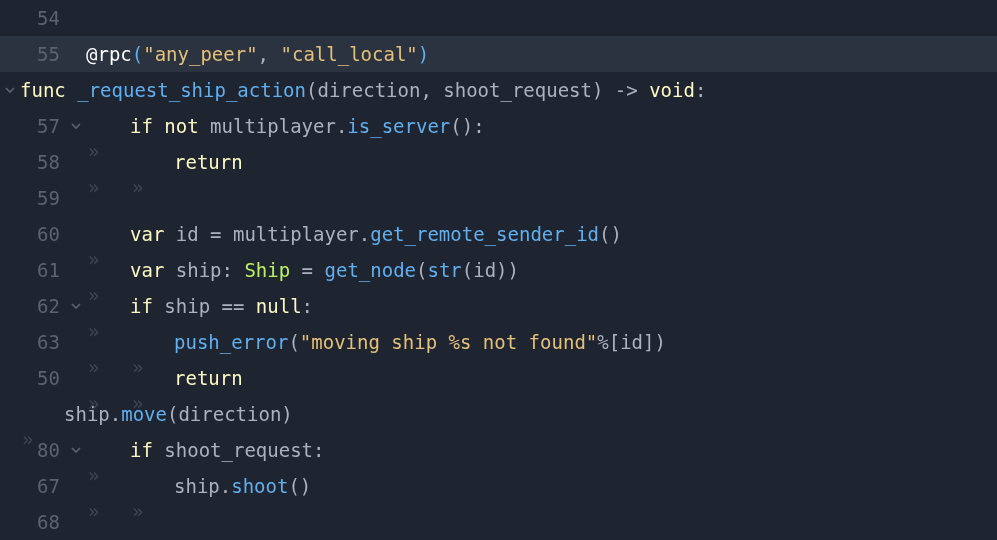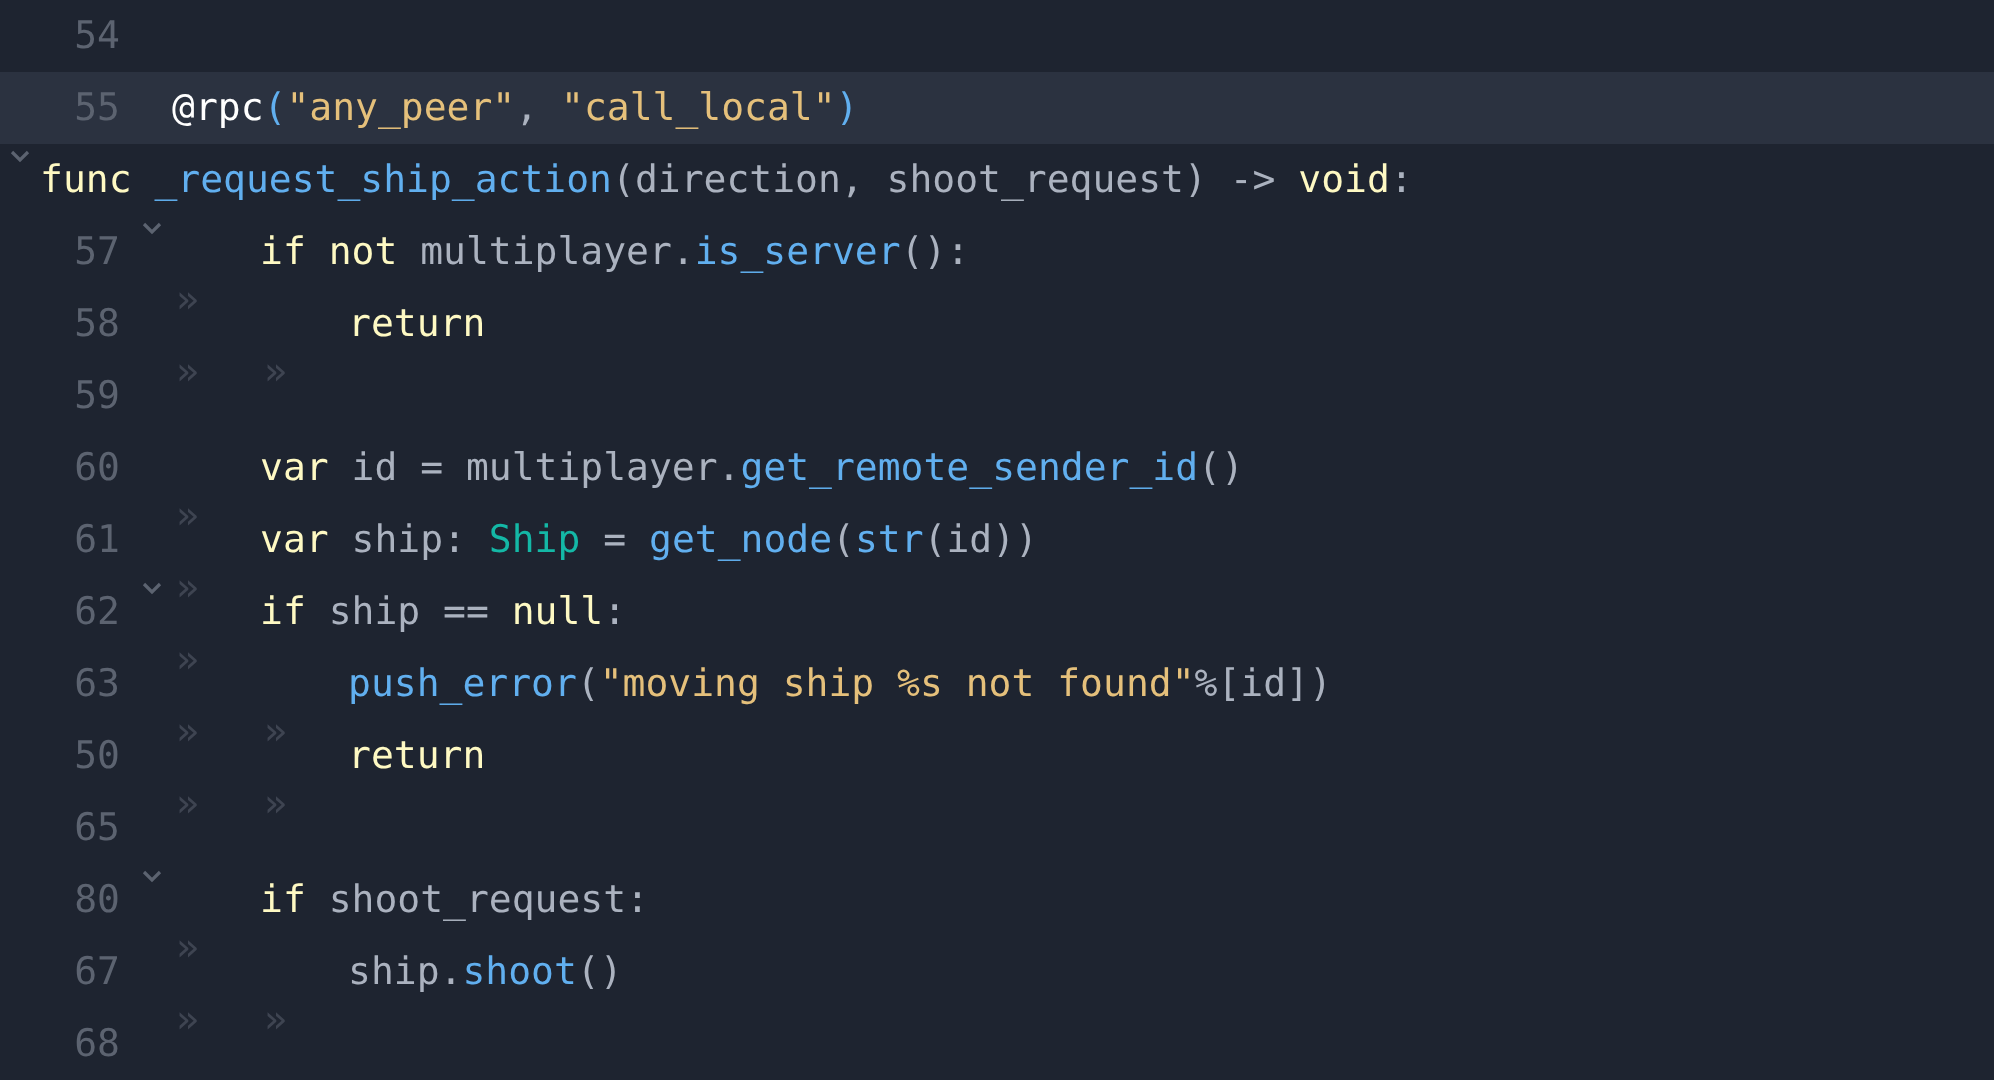--- a/index.html
+++ b/index.html
@@ -12,21 +12,21 @@
     width: 997px;
     height: 540px;
     overflow: hidden;
   }
   .editor {
     display: flex;
     flex-direction: column;
   }
   .line {
     display: flex;
-    align-items: flex-start;
+    align-items: center;
     height: 36px;
     white-space: pre;
   }
   .line.highlighted {
     background: #2b3240;
   }
   .gutter {
     width: 66px;
     text-align: right;
     padding-right: 6px;
@@ -56,21 +56,21 @@
     left: 2px;
   }
   .code {
     display: inline;
   }
   
   .tk-anno   { color: #ffffff; }      
   .tk-key    { color: #fef9c3; }      
   .tk-func   { color: #61afef; }
   .tk-str    { color: #e5c07b; }      
-  .tk-type   { color: #14b8a6; }
+  .tk-type   { color: #bef264; }
   .tk-punct  { color: #abb2bf; }
   .tk-punct2 { color: #61afef; }      
 </style>
 </head>
 <body>
 
 <div class="editor" id="editor">
     <div class="line"><span class="gutter">54</span><span class="fold"></span><span class="code"></span></div>
     <div class="line highlighted"><span class="gutter">55</span><span class="fold"></span><span class="code"><span class="tk-anno">@rpc</span><span class="tk-punct2">(</span><span class="tk-str">"any_peer"</span><span class="tk-punct">, </span><span class="tk-str">"call_local"</span><span class="tk-punct2">)</span></span></div>
     <div class="line"><span class="fold"><svg width="12" height="12" viewBox="0 0 12 12">
@@ -81,19 +81,19 @@
         </svg></span><span class="code"><span class="tab"></span><span class="tk-key">if not</span><span class="tk-punct"> multiplayer.</span><span class="tk-func">is_server</span><span class="tk-punct">():</span></span></div>
     <div class="line"><span class="gutter">58</span><span class="fold"></span><span class="code"><span class="tab"></span><span class="tab"></span><span class="tk-key">return</span></span></div>
     <div class="line"><span class="gutter">59</span><span class="fold"></span><span class="code"></span></div>
     <div class="line"><span class="gutter">60</span><span class="fold"></span><span class="code"><span class="tab"></span><span class="tk-key">var</span><span class="tk-punct"> id = multiplayer.</span><span class="tk-func">get_remote_sender_id</span><span class="tk-punct">()</span></span></div>
     <div class="line"><span class="gutter">61</span><span class="fold"></span><span class="code"><span class="tab"></span><span class="tk-key">var</span><span class="tk-punct"> ship: </span><span class="tk-type">Ship</span><span class="tk-punct"> = </span><span class="tk-func">get_node</span><span class="tk-punct">(</span><span class="tk-func">str</span><span class="tk-punct">(id))</span></span></div>
     <div class="line"><span class="gutter">62</span><span class="fold"><svg width="12" height="12" viewBox="0 0 12 12">
           <path d="M2 4 L6 8 L10 4" fill="none" stroke="#5c6370" stroke-width="1.6"></path>
         </svg></span><span class="code"><span class="tab"></span><span class="tk-key">if</span><span class="tk-punct"> ship == </span><span class="tk-key">null</span><span class="tk-punct">:</span></span></div>
     <div class="line"><span class="gutter">63</span><span class="fold"></span><span class="code"><span class="tab"></span><span class="tab"></span><span class="tk-func">push_error</span><span class="tk-punct">(</span><span class="tk-str">"moving ship %s not found"</span><span class="tk-punct">%[id])</span></span></div>
     <div class="line"><span class="gutter">50</span><span class="fold"></span><span class="code"><span class="tab"></span><span class="tab"></span><span class="tk-key">return</span></span></div>
-    <div class="line"><span class="gutter">65</span><span class="fold"></span></div>
+    <div class="line"><span class="fold"></span><span class="code"><span class="tab"></span><span class="tk-punct">ship.</span><span class="tk-func">move</span><span class="tk-punct">(direction)</span></span></div>
     <div class="line"><span class="gutter">80</span><span class="fold"><svg width="12" height="12" viewBox="0 0 12 12">
           <path d="M2 4 L6 8 L10 4" fill="none" stroke="#5c6370" stroke-width="1.6"></path>
         </svg></span><span class="code"><span class="tab"></span><span class="tk-key">if</span><span class="tk-punct"> shoot_request:</span></span></div>
     <div class="line"><span class="gutter">67</span><span class="fold"></span><span class="code"><span class="tab"></span><span class="tab"></span><span class="tk-punct">ship.</span><span class="tk-func">shoot</span><span class="tk-punct">()</span></span></div>
     <div class="line"><span class="gutter">68</span><span class="fold"></span><span class="code"></span></div>
   </div>
 
 </body></html>

